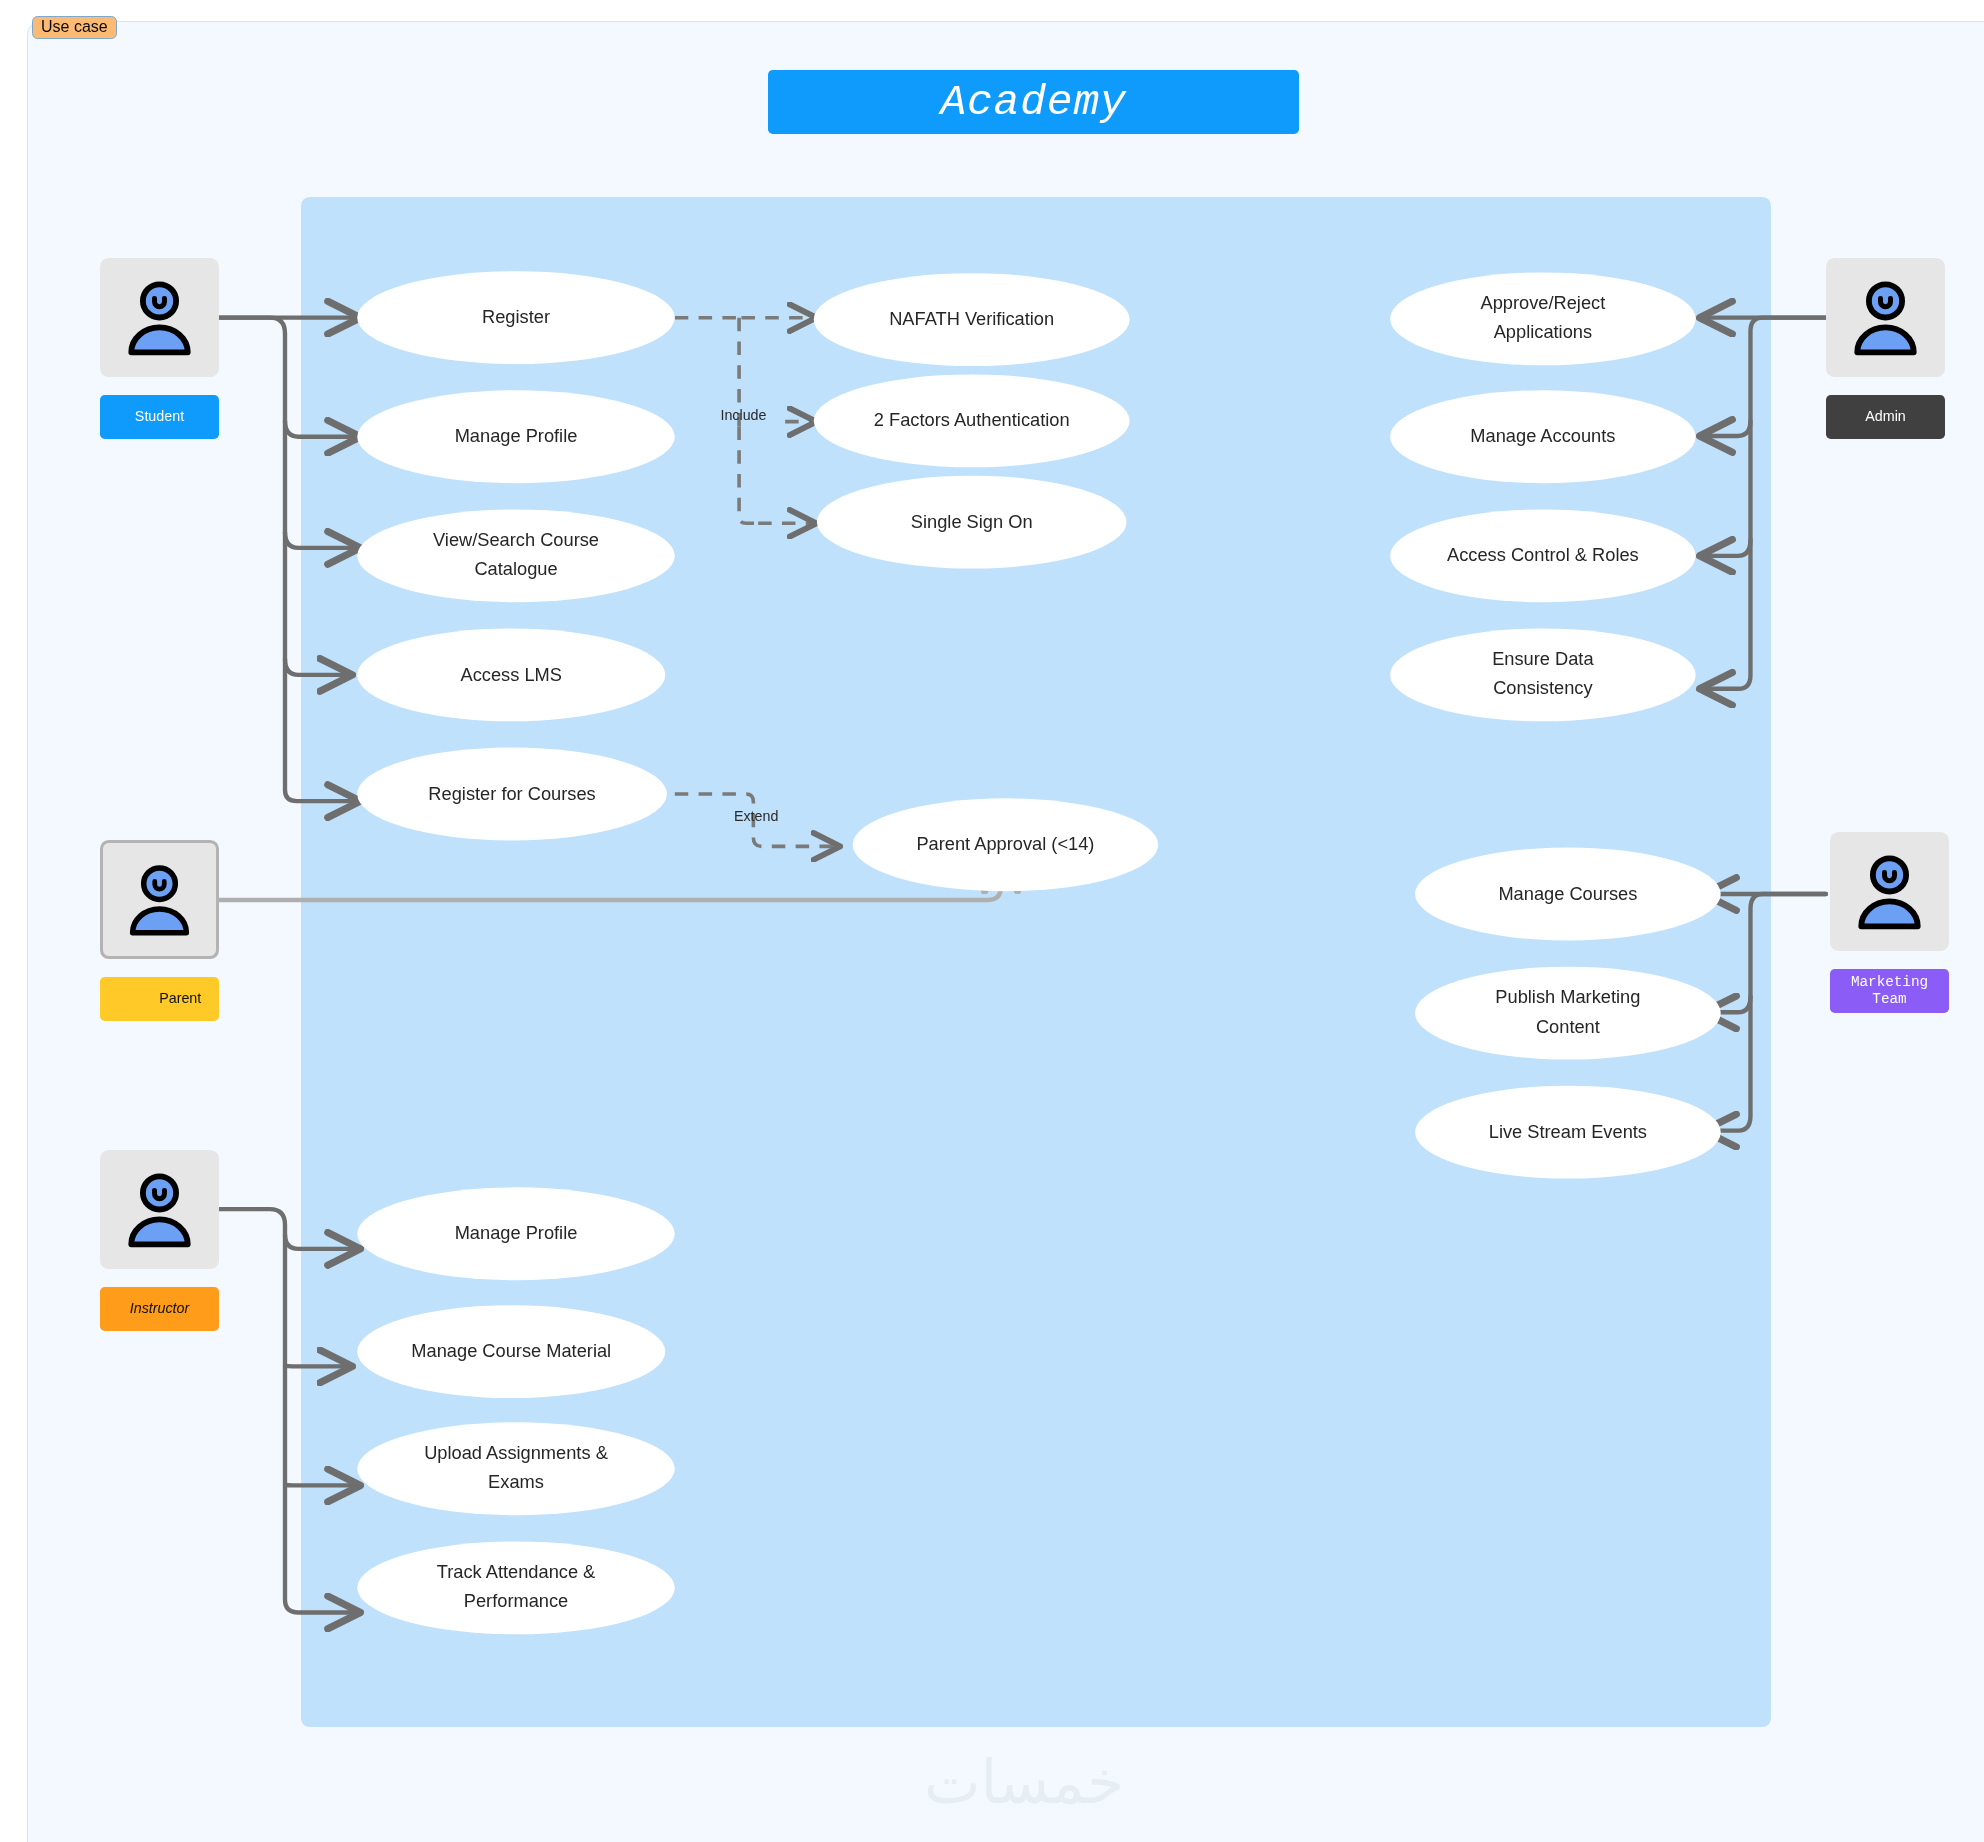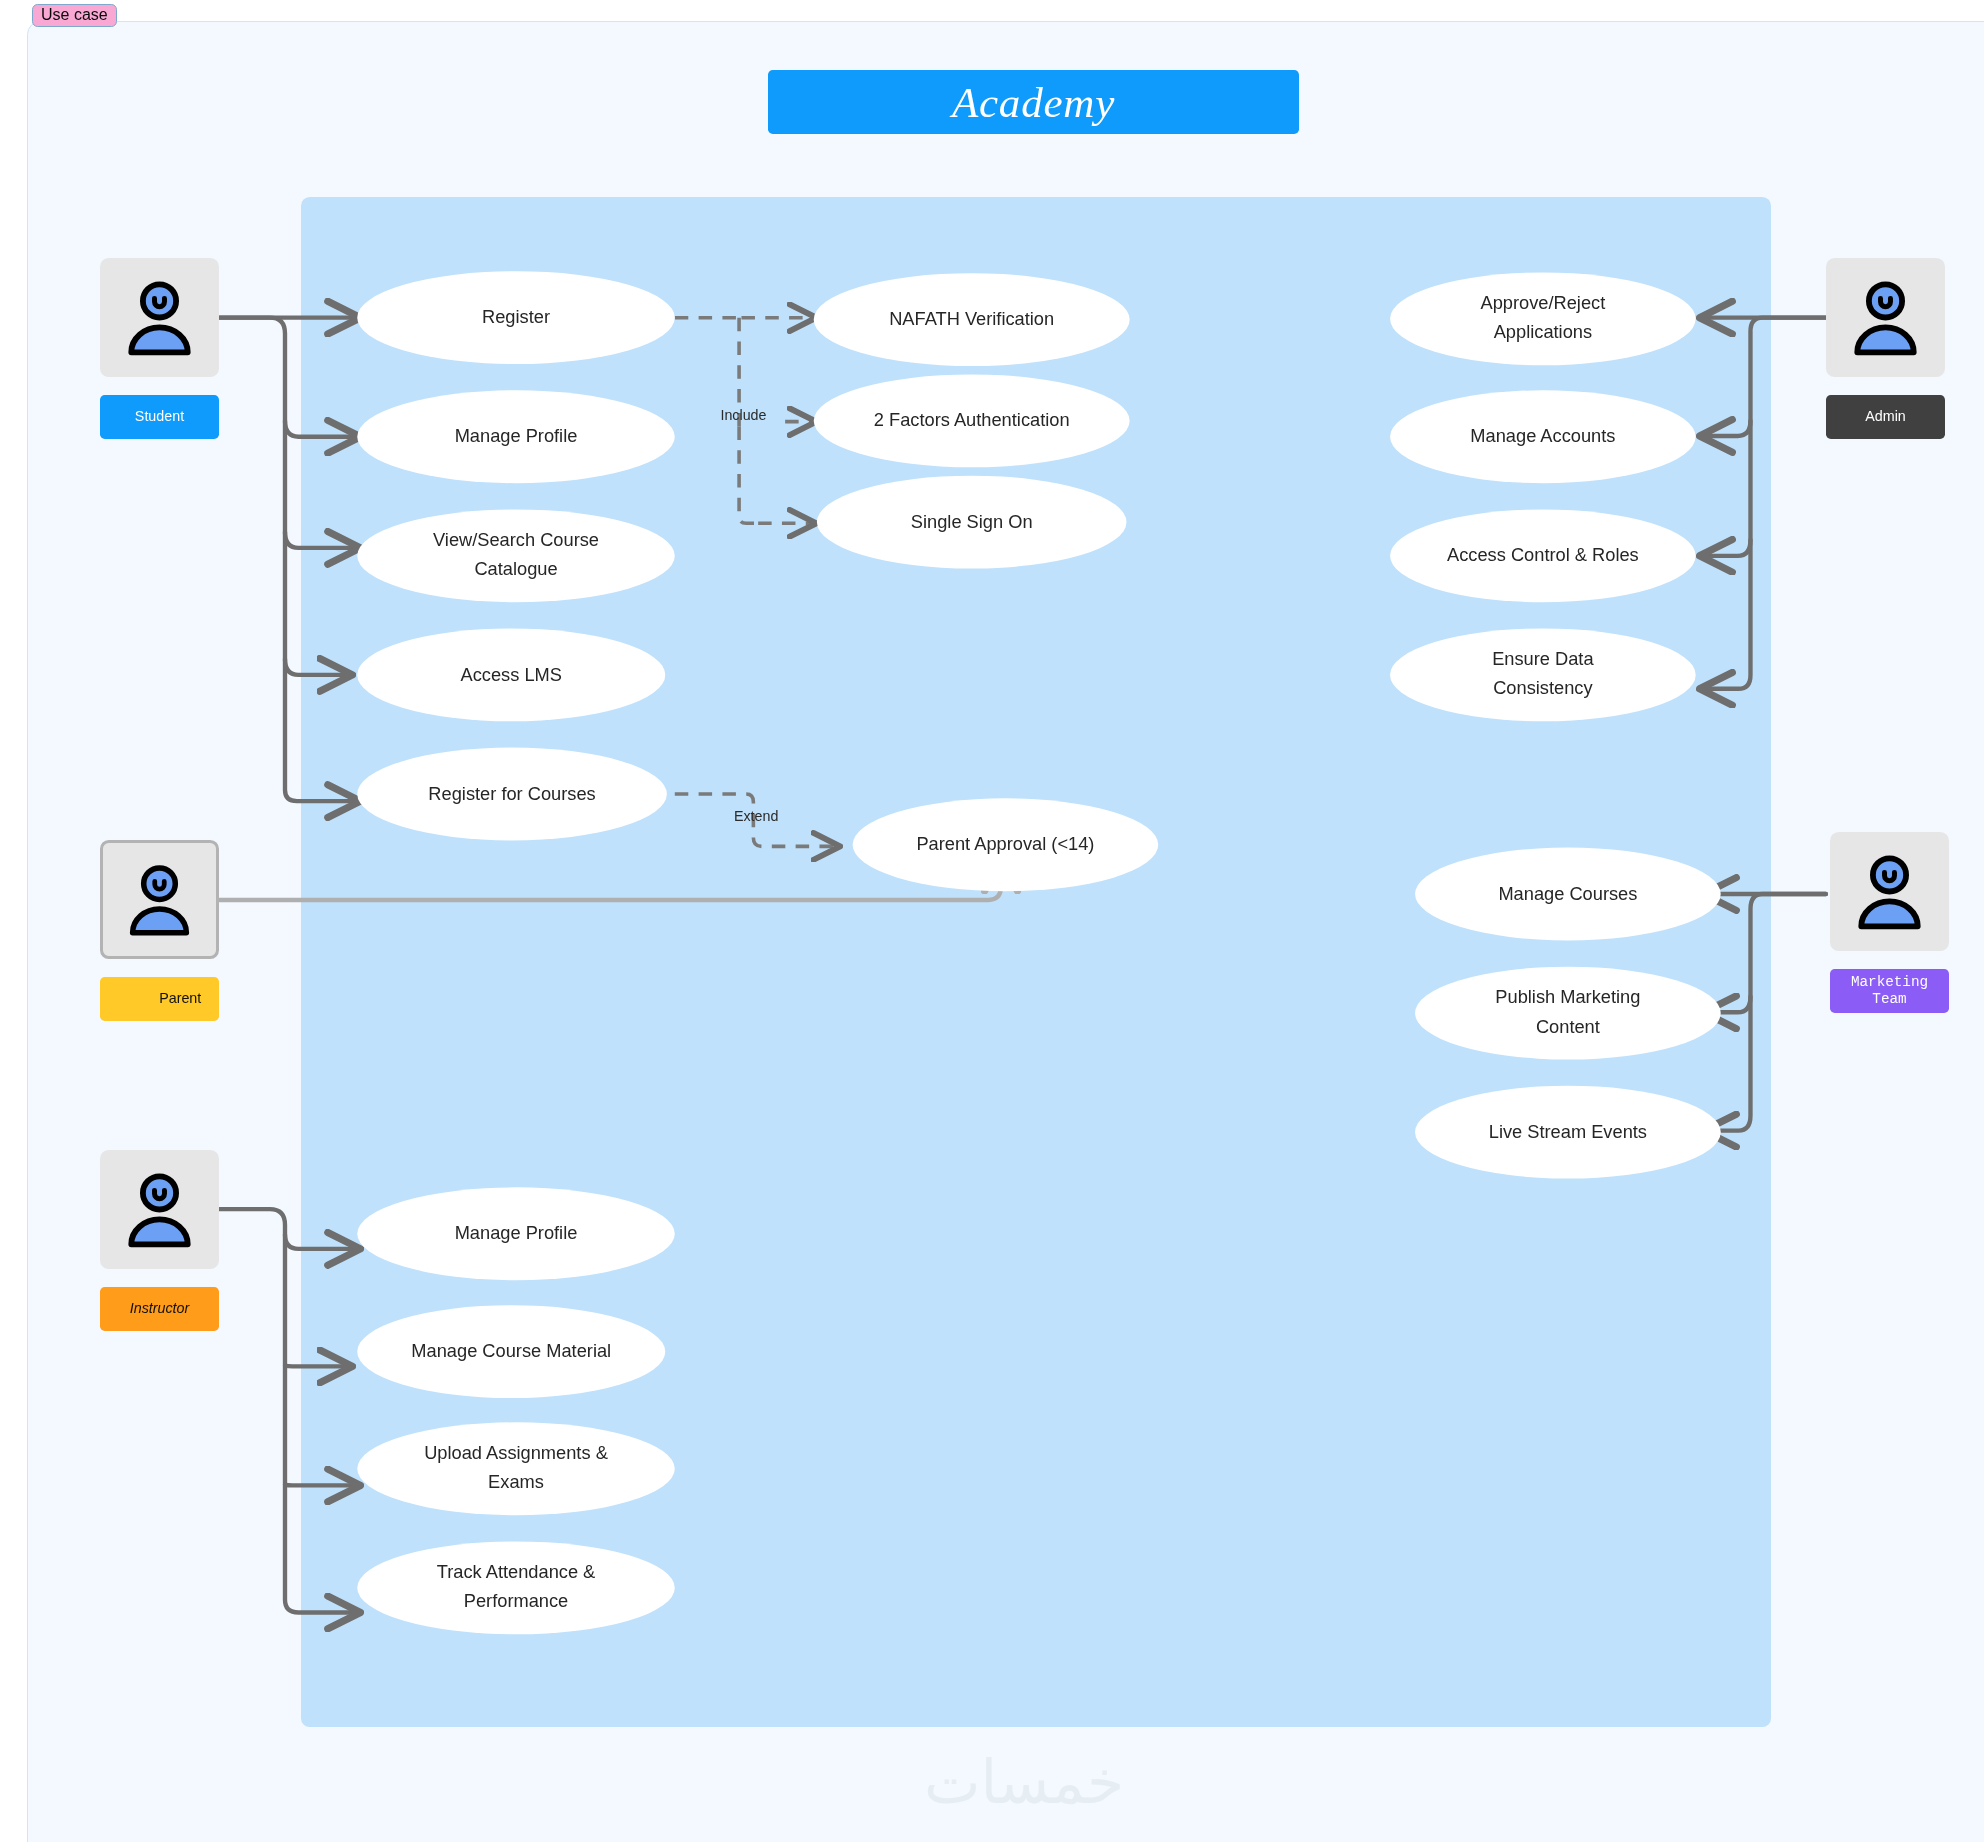--- a/index.html
+++ b/index.html
@@ -6,31 +6,31 @@
   body{width:2045px;height:1842px;position:relative;overflow:hidden;
        font-family:"Liberation Sans", sans-serif;}
 
   #canvas{position:absolute;left:0;top:0;width:2045px;height:1842px;}
 
   
   .page-card{position:absolute;left:27px;top:20.6px;width:1991px;height:1848px;
              background:#F3F9FE;border:1.2px solid #CFE6F7;border-radius:13.5px;}
 
   
-  .use-case-tag{position:absolute;left:32px;top:4px;
-      background:#f9a8d4;border:0.8px solid #7FA9CC;border-radius:5.6px;
+  .use-case-tag{position:absolute;left:32px;top:16px;
+      background:#fdba74;border:0.8px solid #7FA9CC;border-radius:5.6px;
       padding:2.4px 8px;font-size:16px;color:#0a0a0a;line-height:1;
       z-index:40;}
 
   
   .academy-banner{position:absolute;left:768px;top:70px;width:531px;height:64px;
       background:#0E9BFB;border-radius:4.8px;display:flex;align-items:center;
       justify-content:center;z-index:20;}
   .academy-banner span{color:#ffffff;font-size:43px;
-      font-family:Liberation Serif, serif;font-style:italic;font-weight:400;
+      font-family:Liberation Mono, monospace;font-style:italic;font-weight:400;
       letter-spacing:0.8px;}
 
   
   .system-box{position:absolute;left:301px;top:197px;width:1470px;height:1530px;
       background:#BFE1FB;border-radius:8.7px;z-index:5;}
 
   
   svg.layer{position:absolute;left:0;top:0;width:2045px;height:1842px;z-index:10;
             overflow:visible;}
 

